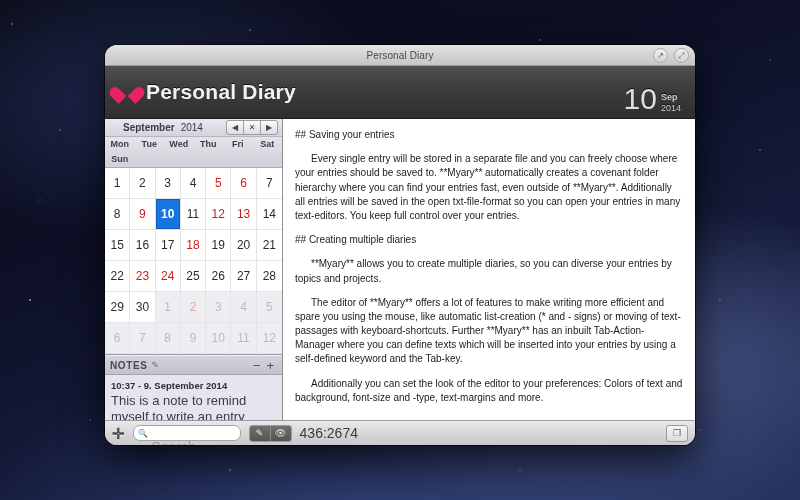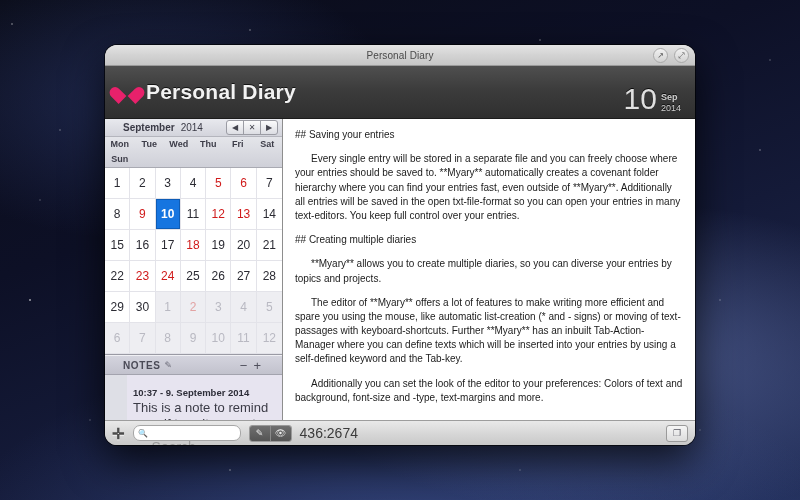--- a/index.html
+++ b/index.html
@@ -246,44 +246,43 @@
   }
 
   
   #notes-head {
     height: 18px;
     background: linear-gradient(to bottom, #d4d4de, #c2c2cd);
     border-bottom: 1px solid #a3a3ae;
     border-top: 1px solid #f0f0f4;
     display: flex;
     align-items: center;
-    padding: 0 18px;
+    padding: 0 5px;
   }
   #notes-head .lbl {
     font-size: 10px;
     font-weight: bold;
     color: #4a4a56;
     letter-spacing: .6px;
   }
   #notes-head .pencil { margin-left: 4px; font-size: 9px; color: #6a6a78; }
   #notes-head .spacer { flex: 1; }
   #notes-head .nbtn {
     font-size: 13px;
     color: #4f4f5c;
     line-height: 1;
     padding: 0 3px;
   }
 
   #notes-body {
     flex: 1;
     background: #e7e4f0;
-    padding: 12px 6px;
+    padding: 5px 6px;
     min-height: 0;
     overflow: hidden;
-    margin-left: 22px;
   }
   #note-time {
     font-size: 9.5px;
     color: #2d2d38;
     font-weight: bold;
     margin-bottom: 2px;
   }
   #note-text {
     font-size: 13px;
     color: #3b3b46;

